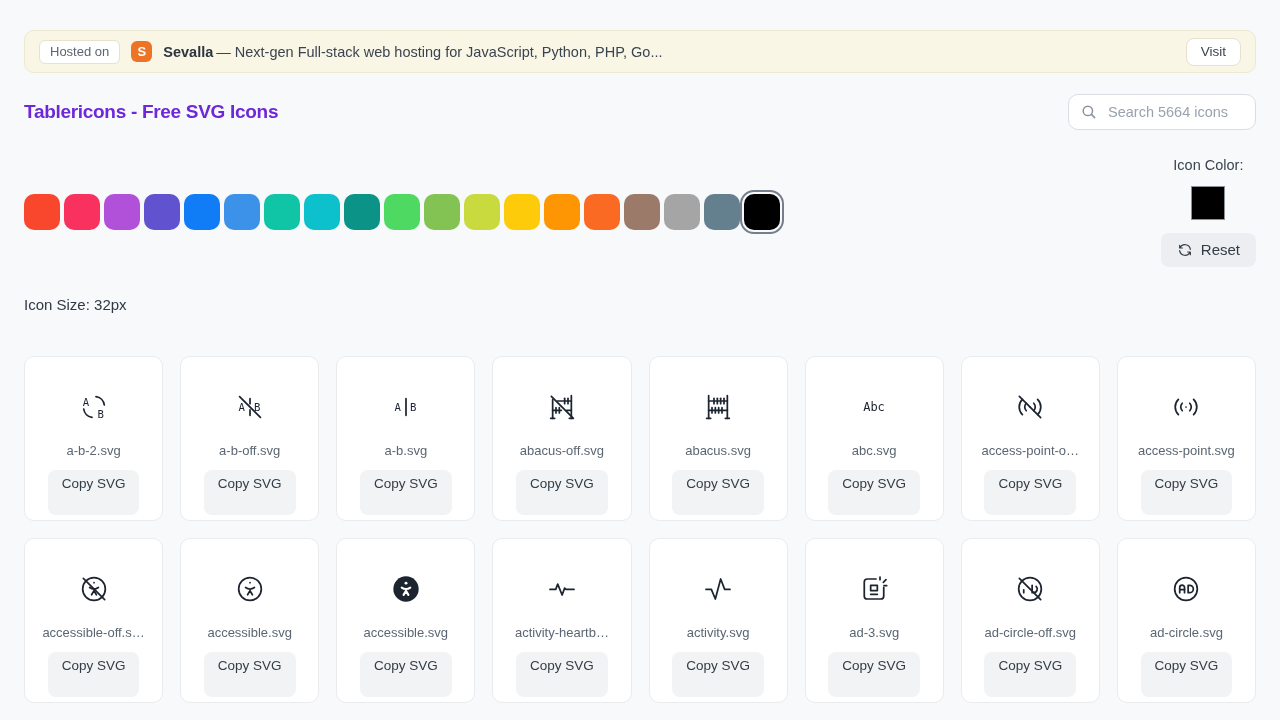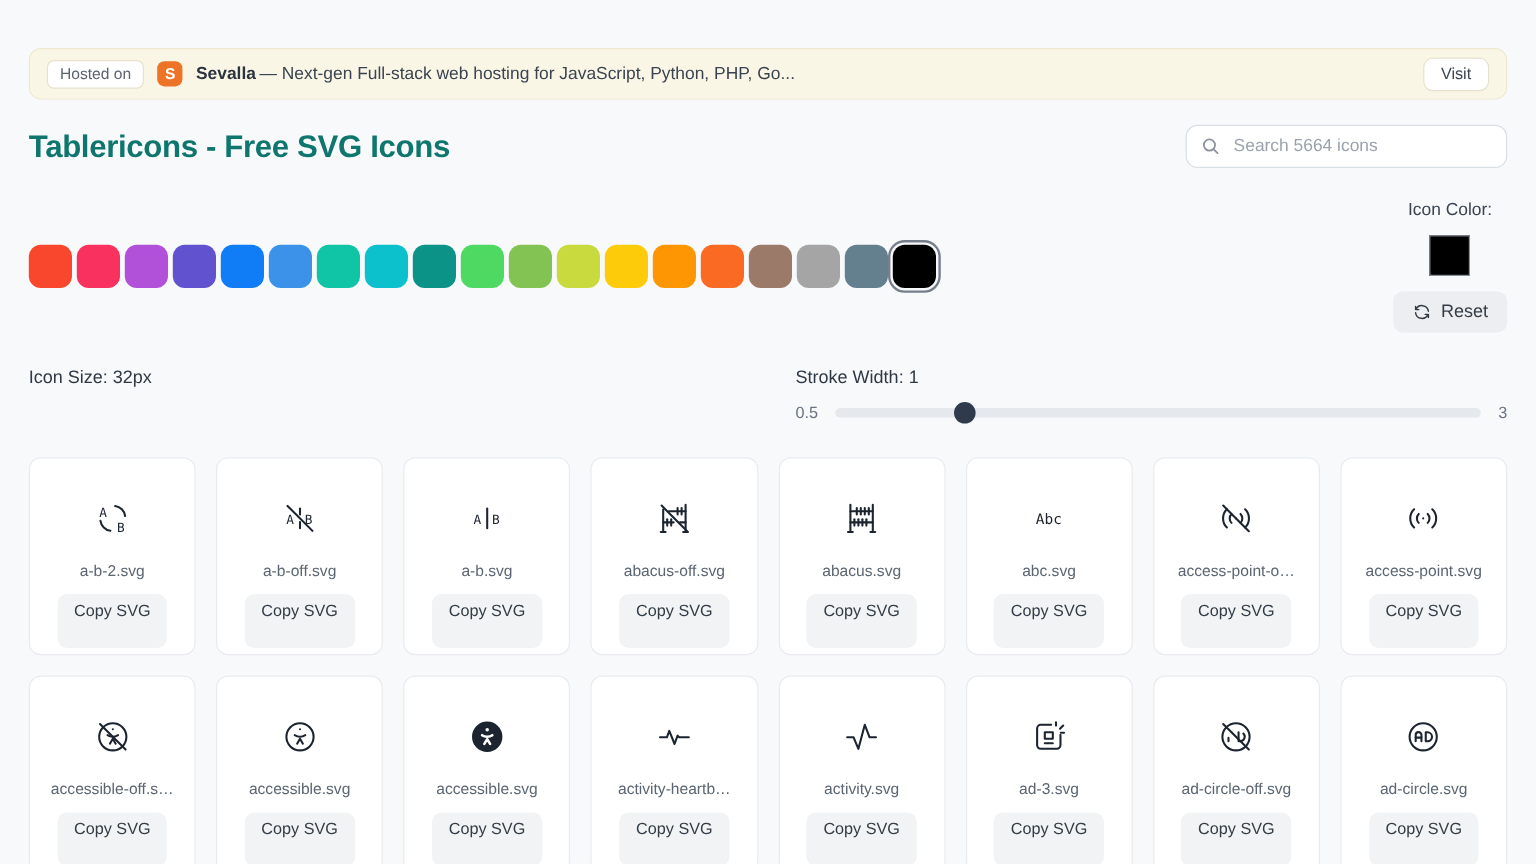--- a/index.html
+++ b/index.html
@@ -7,21 +7,21 @@
   body {
     width:1280px; height:720px; overflow:hidden;
     background:#f8f9fb;
     font-family:"Liberation Sans", sans-serif;
     color:#1f2733;
   }
   .page { padding:0 24px; }
 
   
   .banner {
-    margin-top:40px; height:43px;
+    margin-top:30px; height:43px;
     background:#faf6e6; border:1px solid #efe8d0; border-radius:10px;
     display:flex; align-items:center; gap:11px; padding:0 14px;
   }
   .hosted-pill {
     background:#ffffff; border:1px solid #e7e1cd; border-radius:6px;
     padding:3px 10px 4px; font-size:13px; color:#5b6470; white-space:nowrap;
   }
   .sev-logo {
     width:21px; height:21px; border-radius:6px; background:#ed7426;
     color:#fff; display:flex; align-items:center; justify-content:center;
@@ -30,23 +30,23 @@
   .banner-text { font-size:14.5px; color:#3a4450; white-space:nowrap; overflow:hidden; }
   .banner-text .brand { font-weight:700; color:#2b343f; margin-right:3px; }
   .visit-btn {
     margin-left:auto; background:#ffffff; border:1px solid #e7e1cd; border-radius:8px;
     padding:5px 14px 6px; font-size:13.5px; color:#3c4450; cursor:pointer;
     font-family:inherit;
   }
 
   
   .header-row { display:flex; justify-content:space-between; align-items:center; margin-top:21px; }
-  .page-title { margin:0; font-size:26px; font-weight:700; color:#0f766e; letter-spacing:-0.3px; }
+  .page-title { margin:0; font-size:19px; font-weight:700; color:#6d28d9; letter-spacing:-0.3px; }
   .search {
-    width:268px; height:36px; background:#fff;
+    width:188px; height:36px; background:#fff;
     border:1px solid #d9dee4; border-radius:10px;
     display:flex; align-items:center; gap:8px; padding:0 11px;
   }
   .search svg { flex:none; color:#8a939e; }
   .search input {
     border:none; outline:none; background:transparent; width:100%;
     font-size:14.5px; color:#333; font-family:inherit;
   }
   .search input::placeholder { color:#9aa3ad; }
 
@@ -150,30 +150,20 @@
         </svg>
         <span>Reset</span>
       </button>
     </div>
   </div>
 
   <div class="sliders-row">
     <div class="slider-col">
       <div class="slider-label">Icon Size: 32px</div>
     </div>
-    <div class="slider-col">
-      <div class="slider-label">Stroke Width: 1</div>
-      <div class="slider-line">
-        <span>0.5</span>
-        <div class="track">
-          <div class="thumb" id="thumb-stroke" style="left: 20%;"></div>
-        </div>
-        <span>3</span>
-      </div>
-    </div>
   </div>
 
   <div class="grid" id="grid">
   <div class="card">
     <div class="icon"><svg width="32" height="32" viewBox="0 0 24 24" fill="none" stroke="currentColor" stroke-width="1.3" stroke-linecap="round" stroke-linejoin="round">
             <text x="3.6" y="11" font-size="8" font-family="DejaVu Sans Mono, monospace" fill="currentColor" stroke="none">A</text>
             <text x="14.6" y="20.4" font-size="8" font-family="DejaVu Sans Mono, monospace" fill="currentColor" stroke="none">B</text>
             <path d="M13.5 4.3a7.2 7.2 0 0 1 6.2 6.2"></path>
             <path d="M10.5 19.7a7.2 7.2 0 0 1-6.2-6.2"></path>
           </svg></div>

